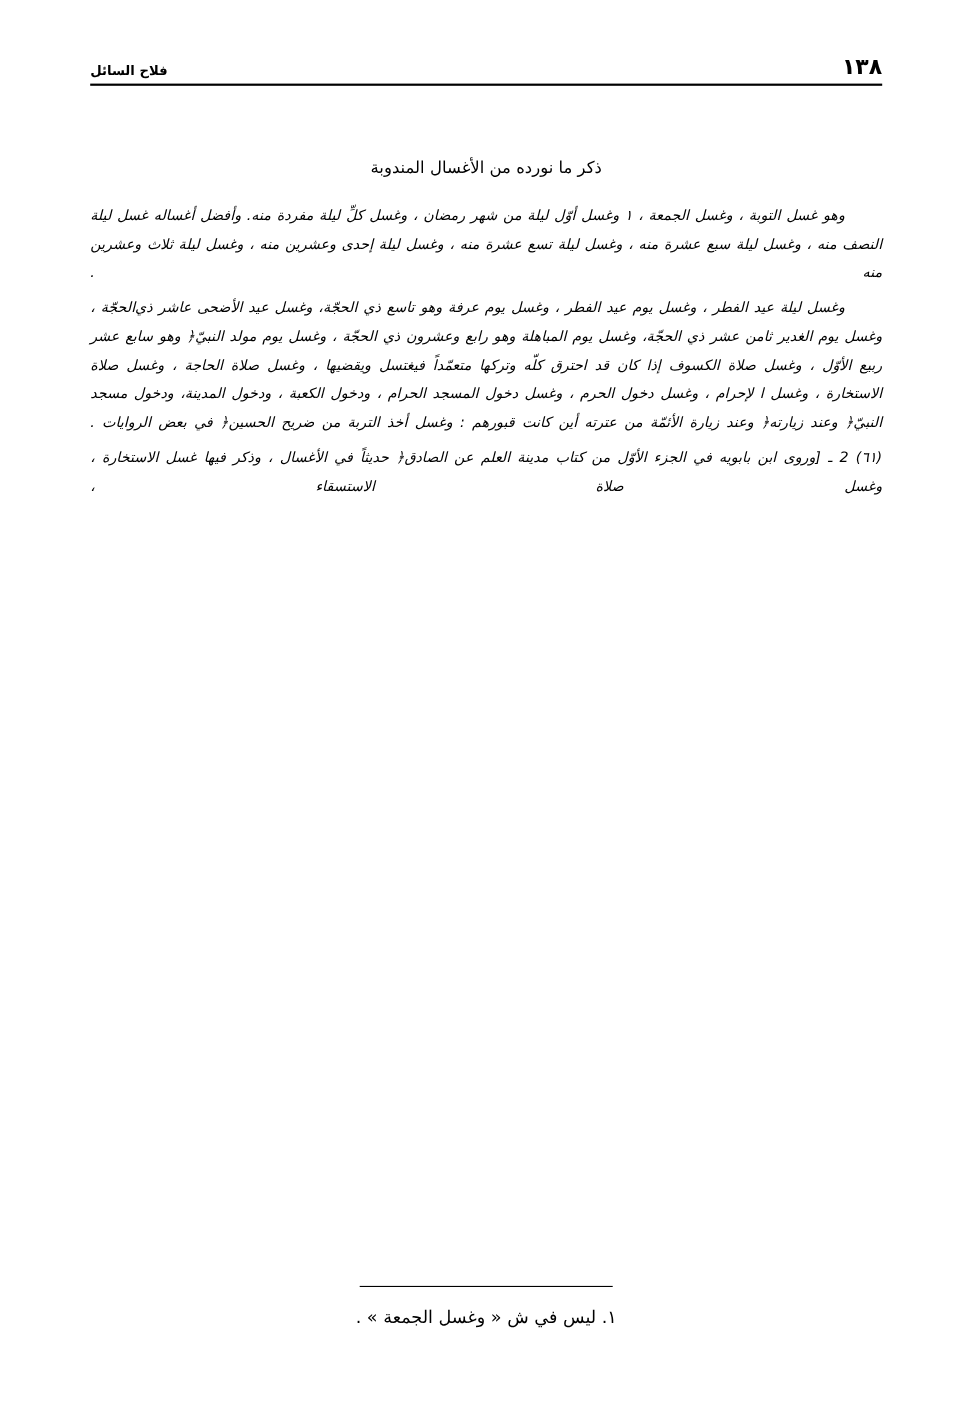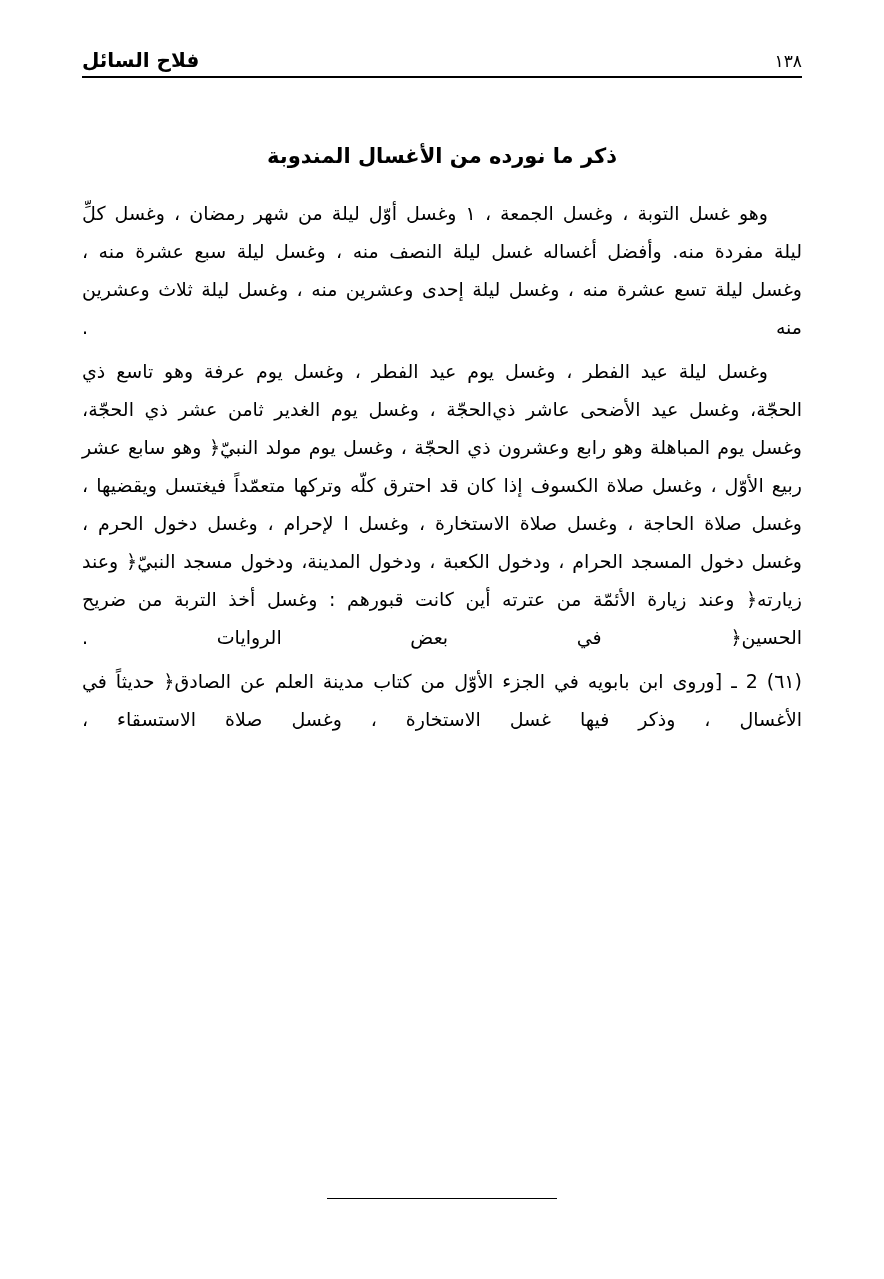--- a/index.html
+++ b/index.html
@@ -31,53 +31,54 @@
   .header {
     display: flex;
     flex-direction: row-reverse;
     align-items: flex-end;
     justify-content: space-between;
     height: 40px;
     border-bottom: 2px solid #000;
     padding-bottom: 6px;
   }
   .header-title {
-    font-size: 20px;
+    font-size: 12px;
     font-weight: bold;
     letter-spacing: 0;
     line-height: 1;
   }
   .header-page-number {
-    font-size: 17px;
-    font-weight: normal;
+    font-size: 20px;
+    font-weight: bold;
     line-height: 1;
     direction: rtl;
   }
   
   .content {
     margin-top: 62px;
     direction: rtl;
     text-align: justify;
     text-align-last: justify;
   }
   .section-title {
     text-align: center;
     text-align-last: center;
-    font-size: 21px;
-    font-weight: bold;
+    font-size: 15px;
+    font-weight: normal;
     margin-bottom: 20px;
     line-height: 1.6;
   }
   p.para {
-    font-size: 19px;
+    font-size: 13px;
     line-height: 2.0;
     margin: 0 0 6px 0;
     text-align: justify;
     text-align-last: justify;
     word-spacing: 1px;
+    font-style: italic;
   }
   p.para.first-line-indent {
     text-indent: 34px;
   }
   .last-line-right {
     text-align-last: right;
   }
   
   .footnote-area {
     position: absolute;
@@ -117,16 +118,17 @@
 
 
       <p class="para first-line-indent last-line-right">وغسل ليلة عيد الفطر ، وغسل يوم عيد الفطر ، وغسل يوم عرفة وهو تاسع ذي الحجّة، وغسل عيد الأضحى عاشر ذي‌الحجّة ، وغسل يوم الغدير ثامن عشر ذي الحجّة، وغسل يوم المباهلة وهو رابع وعشرون ذي الحجّة ، وغسل يوم مولد النبيّ﴿ وهو سابع عشر ربيع الأوّل ، وغسل صلاة الكسوف إذا كان قد احترق كلّه وتركها متعمّداً فيغتسل ويقضيها ، وغسل صلاة الحاجة ، وغسل صلاة الاستخارة ، وغسل ا لإحرام ، وغسل دخول الحرم ، وغسل دخول المسجد الحرام ، ودخول الكعبة ، ودخول المدينة، ودخول مسجد النبيّ﴿ وعند زيارته﴿ وعند زيارة الأئمّة من عترته أين كانت قبورهم : وغسل أخذ التربة من ضريح الحسين﴿ في بعض الروايات .</p>
 
       <p class="para last-line-right">(٦١) 2 ـ [وروى ابن بابويه في الجزء الأوّل من كتاب مدينة العلم عن الصادق﴿ حديثاً في الأغسال ، وذكر فيها غسل الاستخارة ، وغسل صلاة الاستسقاء ،</p>
 
     </div>
 
     <div class="footnote-area">
       <div class="footnote-rule"></div>
+      <div class="footnote">١. ليس في ش « وغسل الجمعة » .</div>
     </div>
 
   </div>
 </div>
 
 </body></html>

